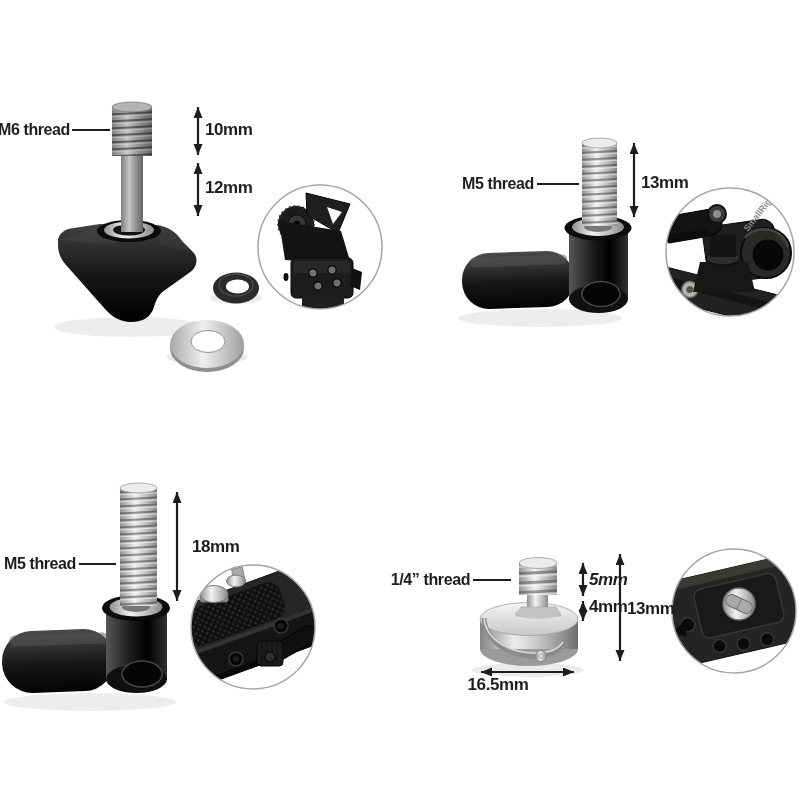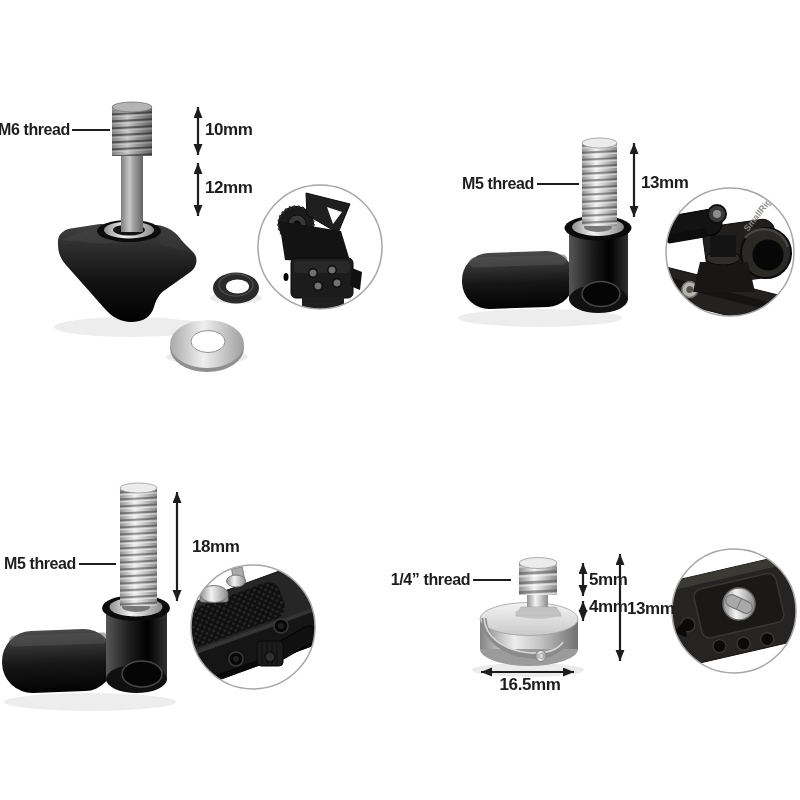--- a/index.html
+++ b/index.html
@@ -312,18 +312,18 @@
 <div class="ann dim" style="left:205px;top:130px;text-align:right;">10mm</div>
 <div class="ann dim" style="left:205px;top:188px;">12mm</div>
 
 <div class="ann lbl" style="right:266px;top:184px;">M5 thread</div>
 <div class="ann dim" style="left:641px;top:183px;">13mm</div>
 
 <div class="ann lbl" style="right:724px;top:564px;">M5 thread</div>
 <div class="ann dim" style="left:184px;top:547px;margin-left:8px;">18mm</div>
 
 <div class="ann lbl" style="right:330px;top:580px;margin-left:24px;">1/4” thread</div>
-<div class="ann dim" style="left:589px;top:580px;">5mm</div>
+<div class="ann dim" style="left:589px;top:580px;font-style:italic;">5mm</div>
 <div class="ann dim" style="left:589px;top:607px;">4mm</div>
 <div class="ann dim" style="left:627px;top:609px;">13mm</div>
-<div class="ann dim center" style="left:530px;top:685px;">16.5mm</div>
+<div class="ann dim center" style="left:498px;top:685px;">16.5mm</div>
 
 </div>
 
 </body></html>

